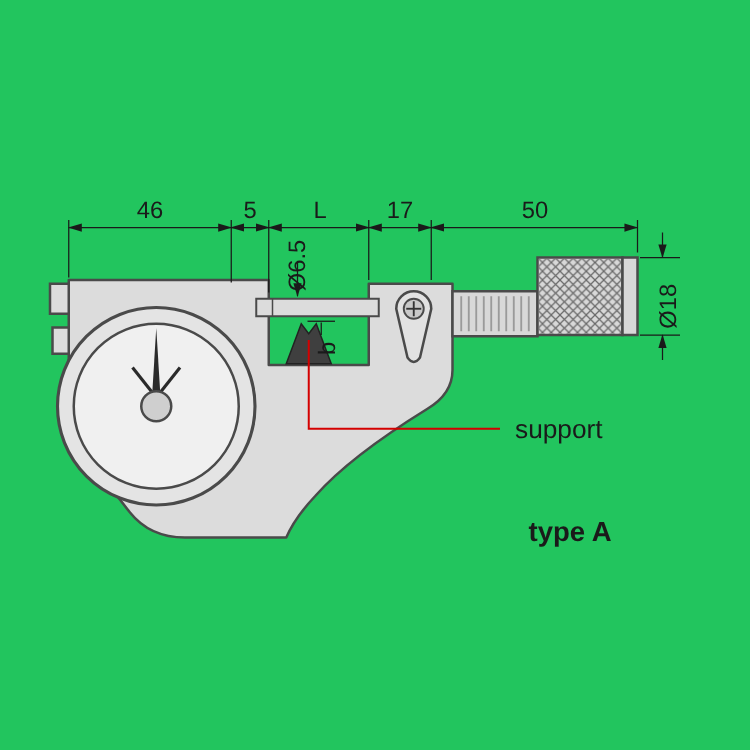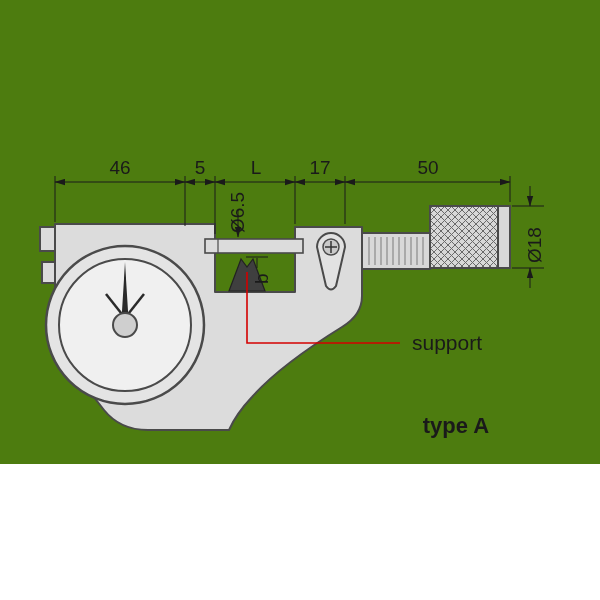--- a/index.html
+++ b/index.html
@@ -1,16 +1,16 @@
 <!DOCTYPE html>
 <html><head>
 <meta charset="utf-8">
 <style>
   html,body{margin:0;padding:0;background:#ffffff;}
-  .canvas{position:relative;width:600px;height:464px;background:#4d7c0f;overflow:hidden;
+  .canvas{position:relative;width:600px;height:600px;background:#22c55e;overflow:hidden;
           font-family:"Liberation Sans", sans-serif;}
   svg text{font-family:"Liberation Sans", sans-serif;fill:#1a1a1a;}
   .dim-label{font-size:19px;}
   .callout-label{font-size:21px;}
   .type-label{font-size:22px;font-weight:bold;}
 </style>
 </head>
 <body>
 
 <div class="canvas">

